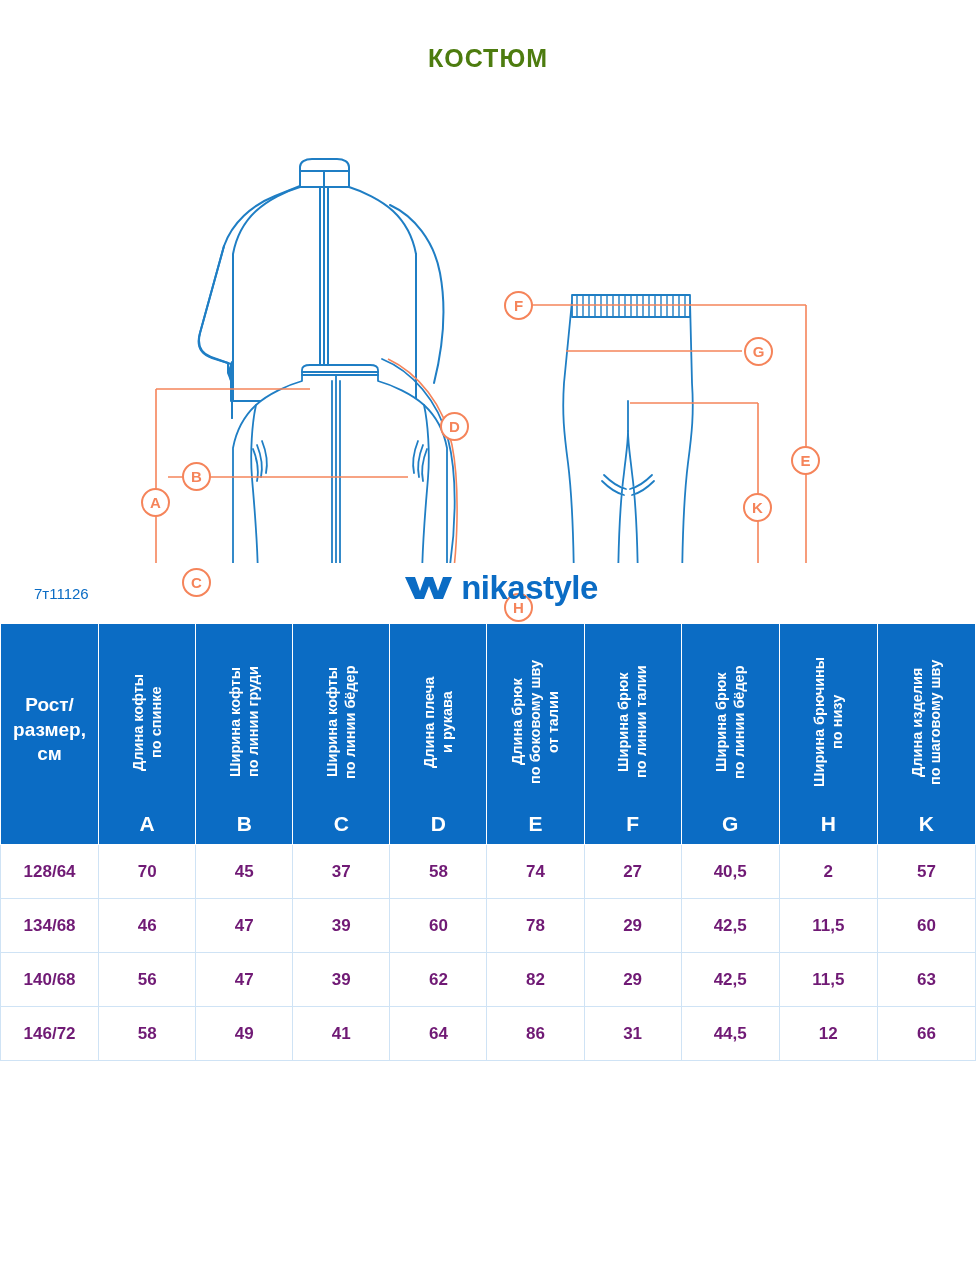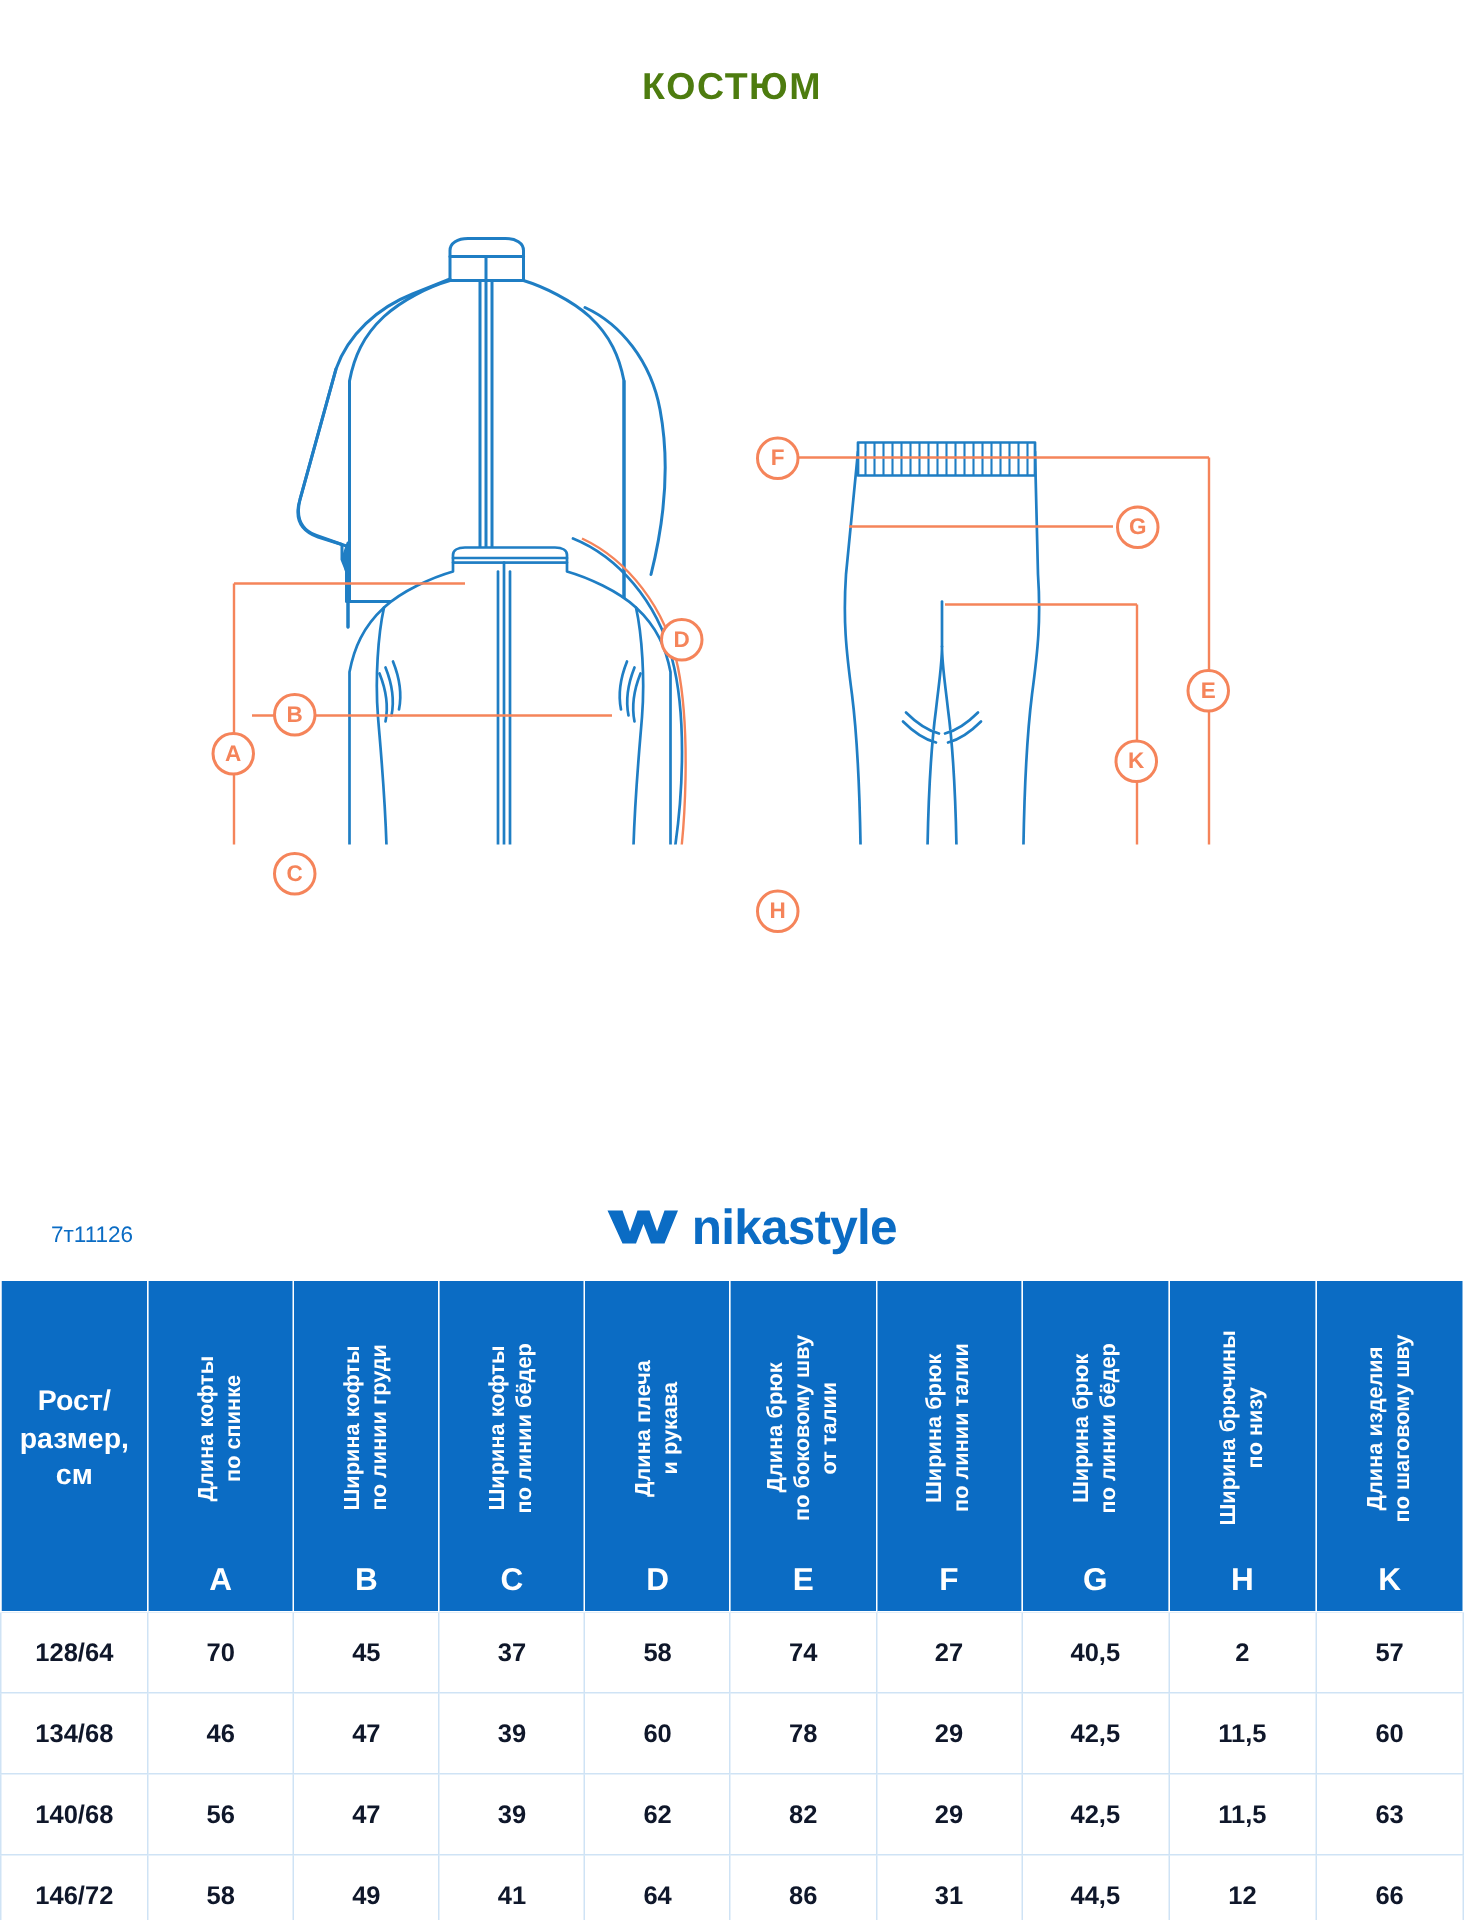--- a/index.html
+++ b/index.html
@@ -52,21 +52,20 @@
     display: flex;
     align-items: center;
     justify-content: center;
     box-sizing: border-box;
   }
 
   
   .brandrow {
     position: relative;
     height: 60px;
-    margin-top: 230px;
   }
   .artcode {
     position: absolute;
     left: 34px;
     top: 22px;
     font-size: 15px;
     color: #0b6cc4;
   }
   .brand {
     position: absolute;
@@ -134,21 +133,21 @@
     align-items: center;
     justify-content: flex-end;
     height: 212px;
     padding-bottom: 8px;
   }
   .headcell-inner.first {
     justify-content: center;
   }
   table.sizes tbody td {
     background: #ffffff;
-    color: #0f172a;
+    color: #701a75;
     font-size: 17px;
     font-weight: bold;
     height: 51px;
     border: 1px solid #cfe3f5;
   }
   table.sizes tbody td.rowhead {
     font-size: 17px;
     font-weight: bold;
   }
 </style>

